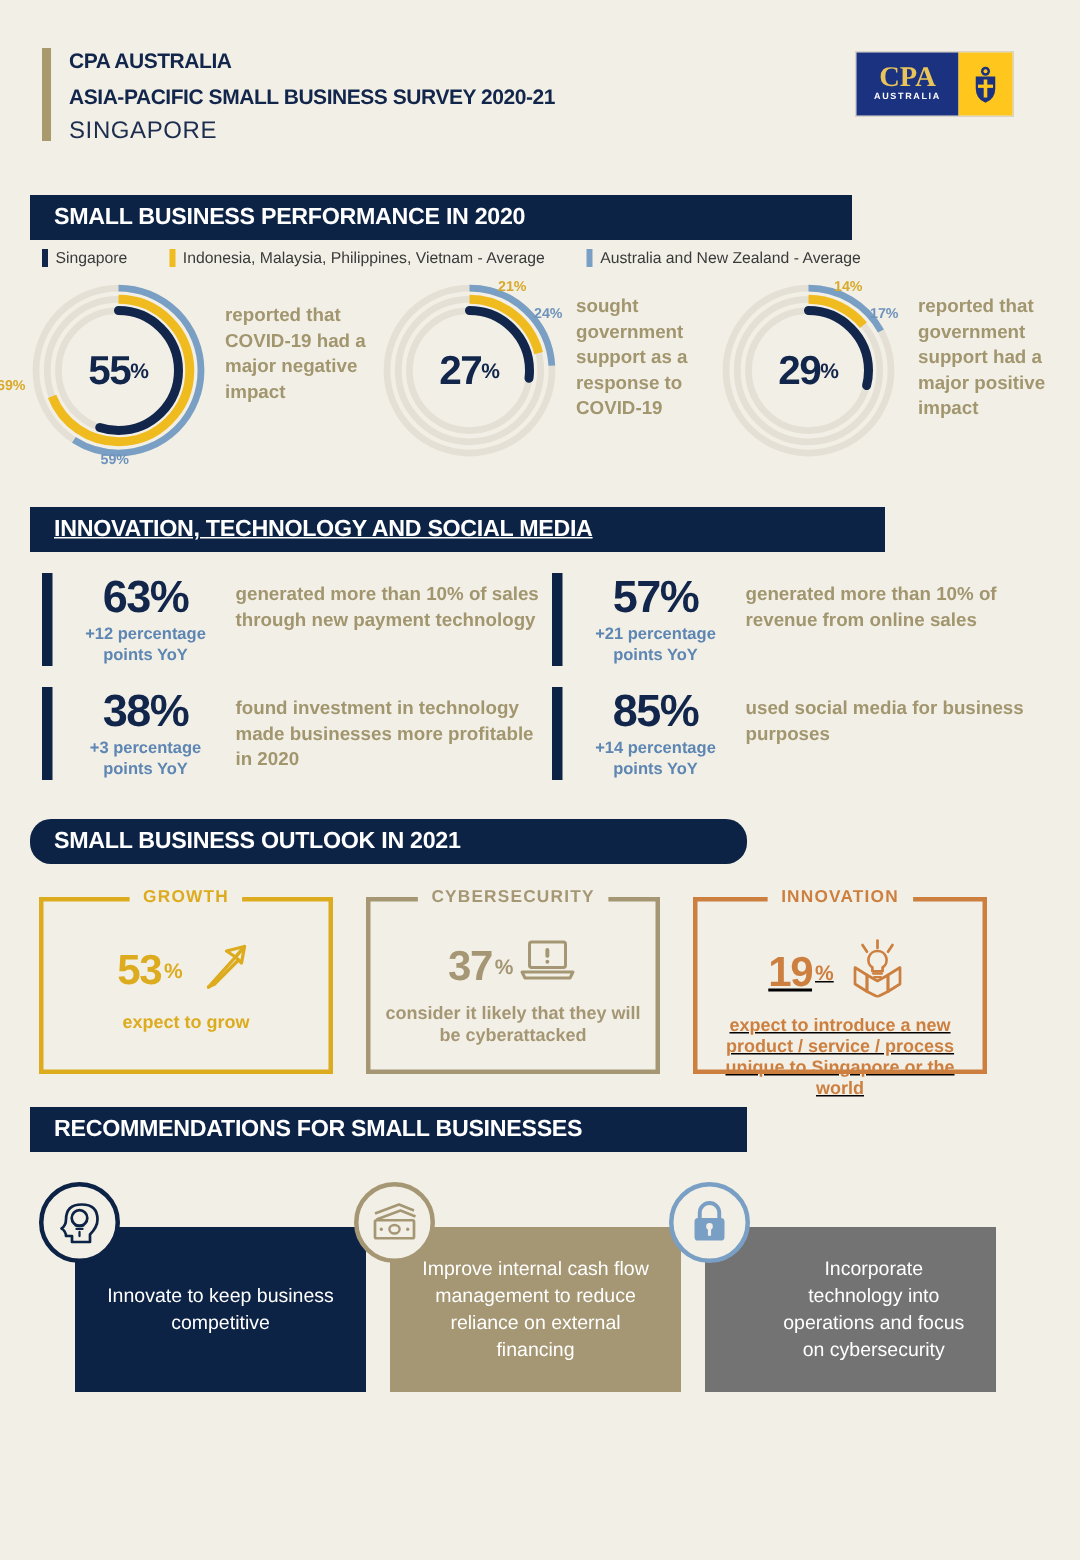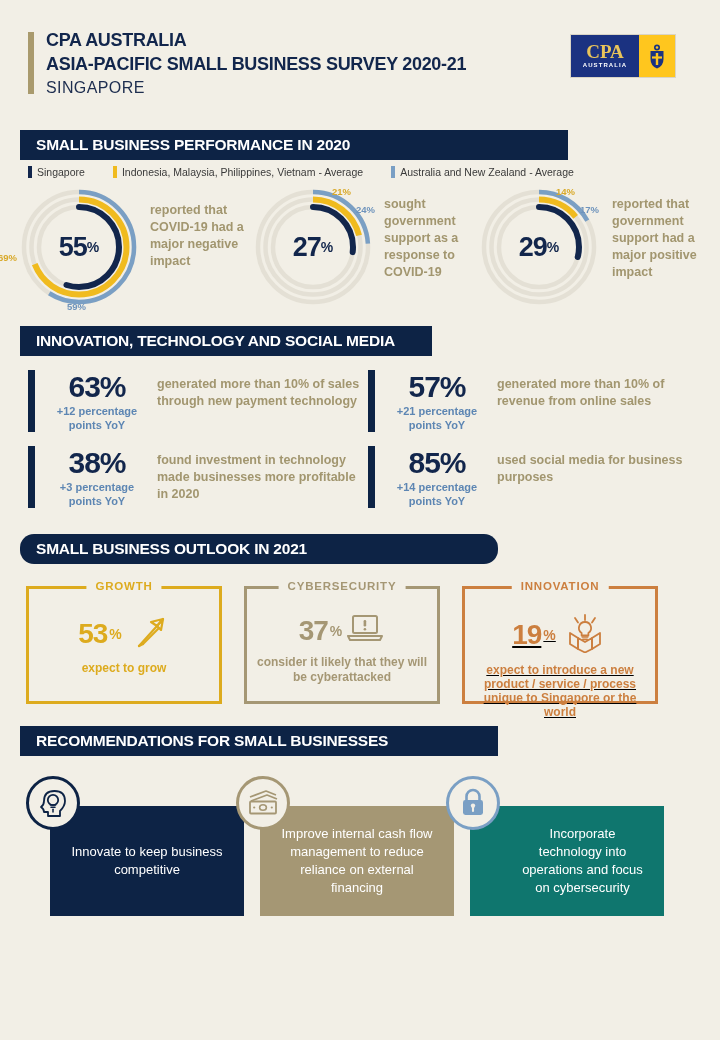--- a/index.html
+++ b/index.html
@@ -24,21 +24,21 @@
   }
 
   
   .header { position: relative; height: 86px; }
   .header-bar {
     position: absolute; left: 8px; top: 18px;
     width: 6px; height: 62px; background: #a99a6d;
   }
   .header-text { position: absolute; left: 26px; top: 14px; }
   .h-line1, .h-line2 {
-    font-size: 18px; font-weight: bold; color: #12264c;
+    font-size: 14px; font-weight: bold; color: #12264c;
     letter-spacing: -0.3px; line-height: 24px; white-space: nowrap;
   }
   .h-line3 {
     font-size: 16px; font-weight: normal; color: #1d2d4f;
     letter-spacing: 0.4px; line-height: 24px; white-space: nowrap;
   }
   .logo {
     position: absolute; right: 24px; top: 20px;
     width: 104px; height: 42px; display: flex;
     border: 1px solid #d9d4c6;
@@ -277,21 +277,21 @@
           <span class="donut-val">29</span>
           <span class="donut-pct">%</span>
         </div>
         <span class="lbl lbl-yellow" style="left:76px; top:-2px;">14%</span>
         <span class="lbl lbl-blue" style="left:100px; top:16px;">17%</span>
       </div>
       <div class="donut-desc" style="margin-left:14px; padding-top:8px;">reported that government support had a major positive impact</div>
     </div>
   </div>
 
-  <div class="sec-head" style="width:412px; margin-top:20px;">
+  <div class="sec-head" style="width:570px; margin-top:32px;text-decoration:underline;">
     <span>INNOVATION, TECHNOLOGY AND SOCIAL MEDIA</span>
   </div>
 
   <div class="stat-grid">
     <div class="stat">
       <div class="stat-bar"></div>
       <div class="stat-num-col">
         <div class="stat-num">63%</div>
         <div class="stat-yoy">+12 percentage points  YoY</div>
       </div>
@@ -413,21 +413,21 @@
       <svg width="34" height="30" viewBox="0 0 34 30">
         <path d="M4 9 L20 3 L30 7" fill="none" stroke="#a59774" stroke-width="1.7" stroke-linejoin="round"></path>
         <path d="M5 13 L21 7 L31 11" fill="none" stroke="#a59774" stroke-width="1.7" stroke-linejoin="round"></path>
         <rect x="4" y="13.5" width="26" height="12" rx="1" fill="none" stroke="#a59774" stroke-width="1.8"></rect>
         <ellipse cx="17" cy="19.5" rx="3.4" ry="2.8" fill="none" stroke="#a59774" stroke-width="1.6"></ellipse>
         <circle cx="8.2" cy="19.5" r="1.1" fill="#a59774"></circle>
         <circle cx="25.8" cy="19.5" r="1.1" fill="#a59774"></circle>
       </svg>
     </div>
 
-    <div class="rec-card" style="left:450px; background:#0f766e;padding-left:47px;">
+    <div class="rec-card" style="left:450px; background:#737373;padding-left:47px;">
       <div class="rec-text">Incorporate technology into operations and focus on cybersecurity</div>
     </div>
     <div class="rec-icon" style="left:426px; border:3px solid #7a9fc4;">
       <svg width="30" height="32" viewBox="0 0 30 32">
         <path d="M8.5 13 L8.5 9.5 A6.5 6.5 0 0 1 21.5 9.5 L21.5 13" fill="none" stroke="#7a9fc4" stroke-width="2.6" stroke-linecap="round"></path>
         <rect x="5" y="13" width="20" height="15" rx="2.4" fill="#7a9fc4"></rect>
         <circle cx="15" cy="18.6" r="2.2" fill="#f2efe6"></circle>
         <path d="M15 20.2 L15 24" stroke="#f2efe6" stroke-width="2.1" stroke-linecap="round"></path>
       </svg>
     </div>

